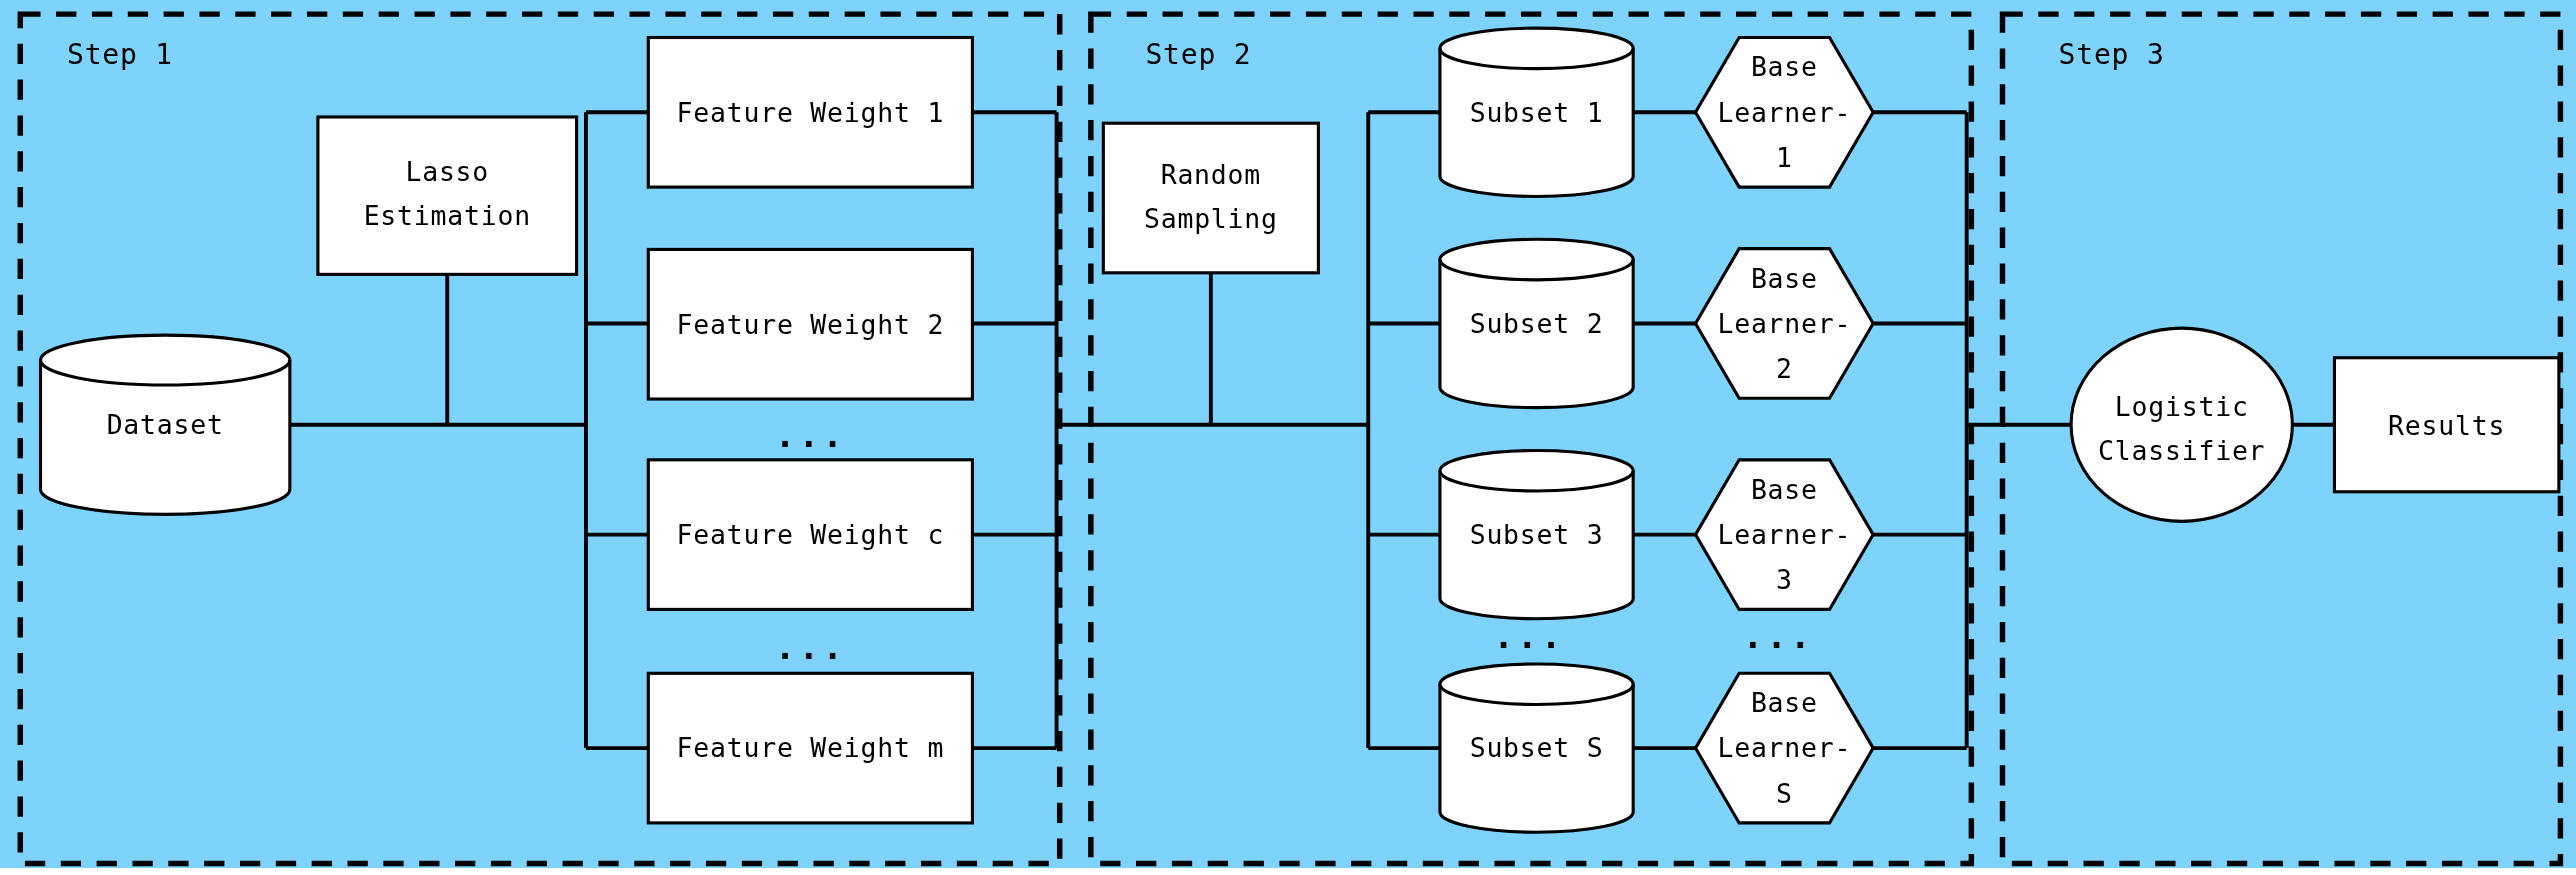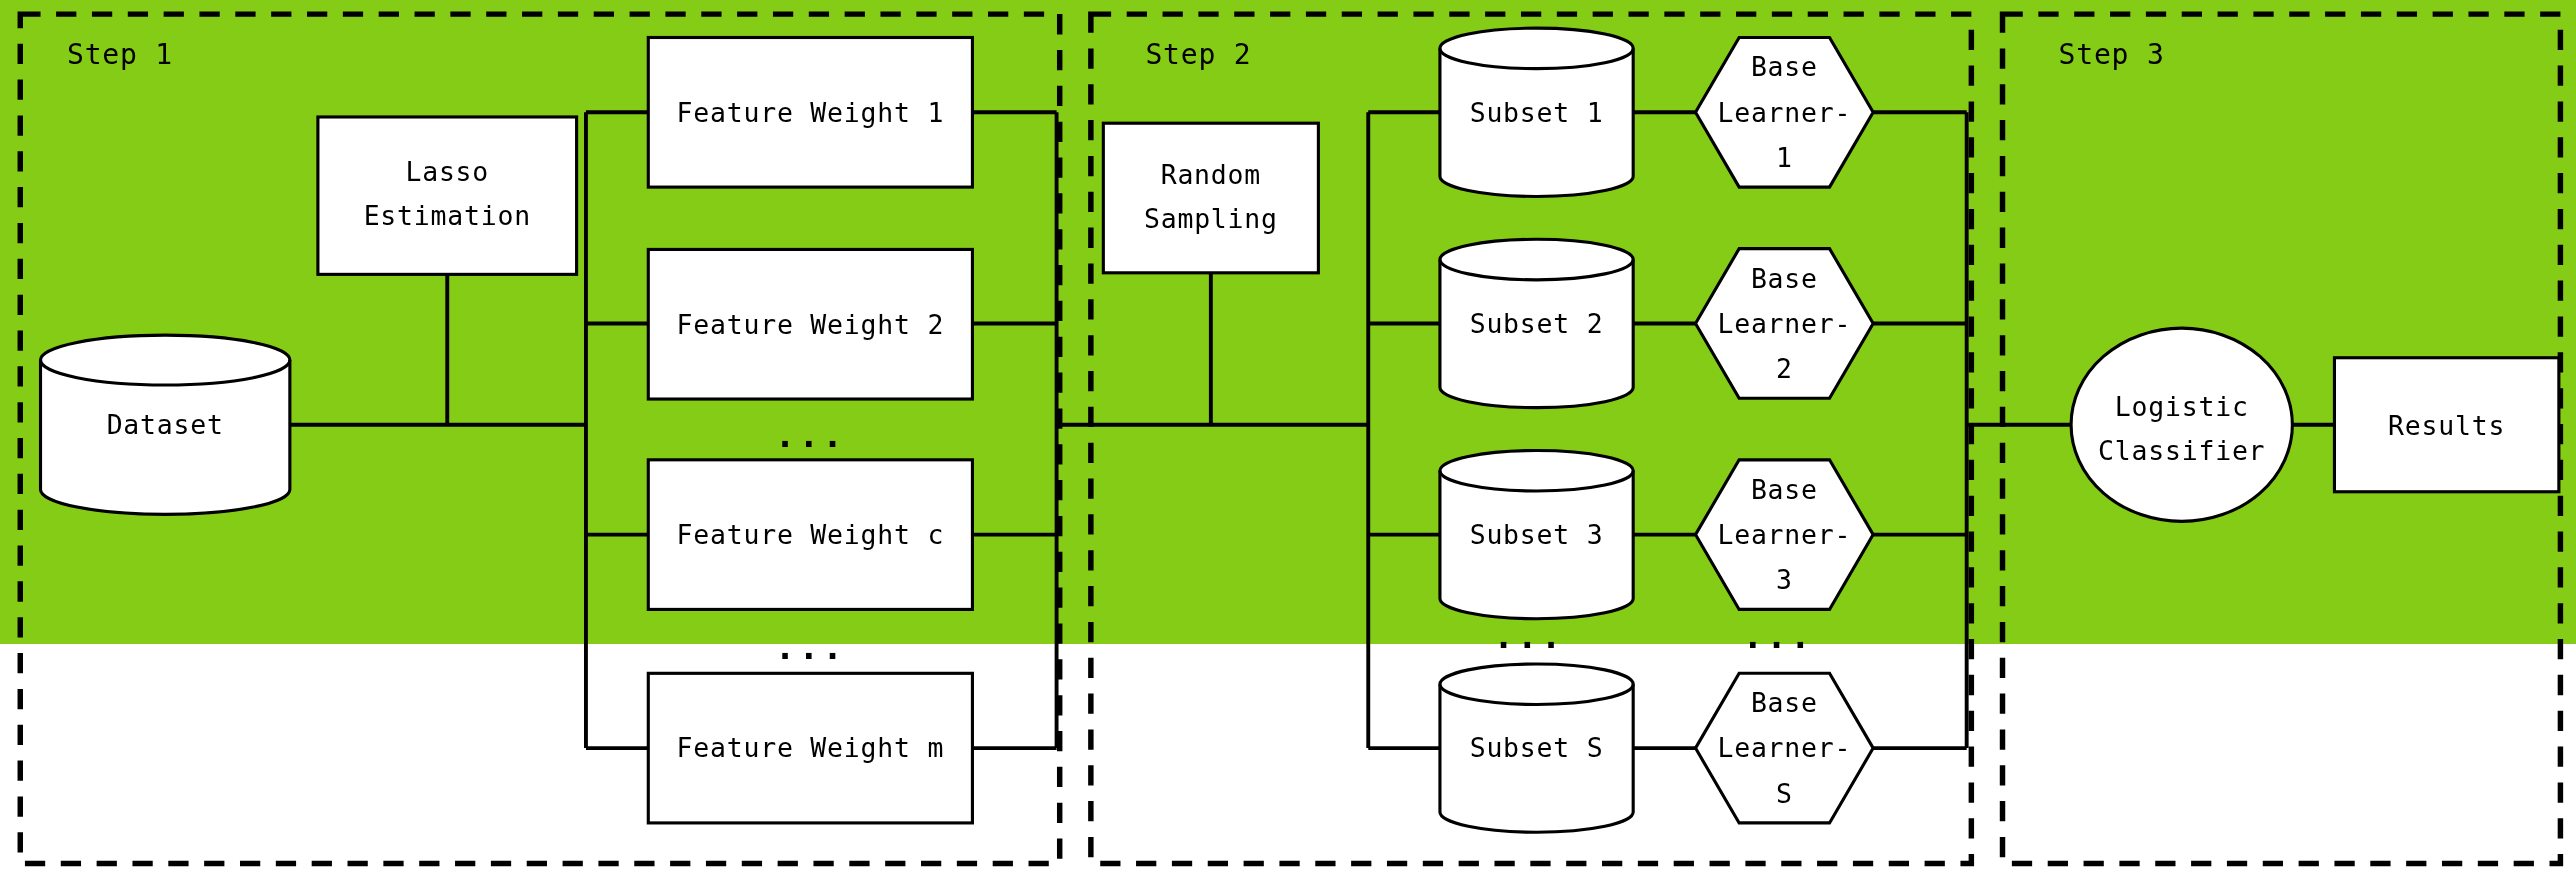--- a/index.html
+++ b/index.html
@@ -9,22 +9,22 @@
   }
   body {
     width: 2576px;
     height: 876px;
     overflow: hidden;
     font-family: "DejaVu Sans Mono", "Liberation Mono", monospace;
   }
   #diagram-root {
     position: relative;
     width: 2576px;
-    height: 644px;
-    background: #84cc16;
+    height: 868px;
+    background: #7dd3fc;
   }
   svg#flow {
     position: absolute;
     top: 0;
     left: 0;
     width: 2576px;
     height: 876px;
     display: block;
   }
   .shape-stroke {

